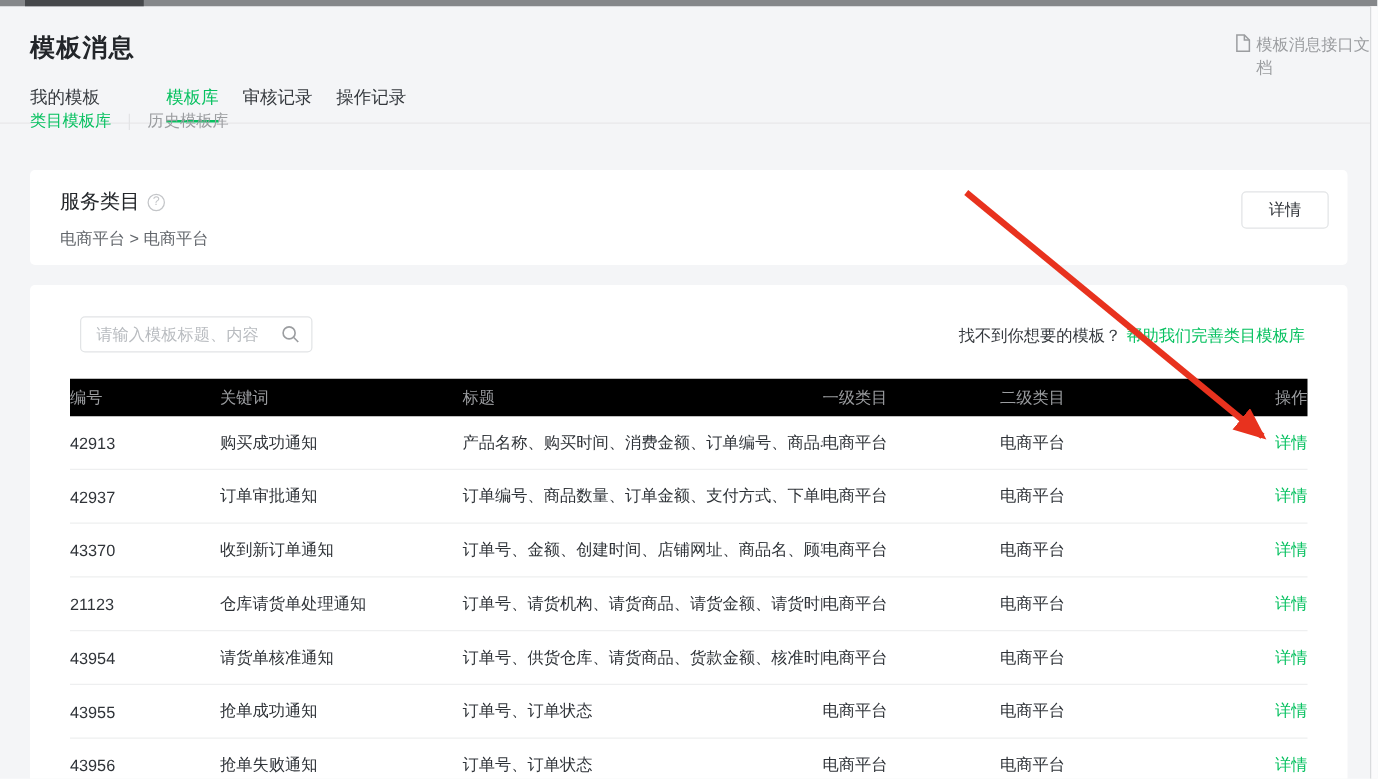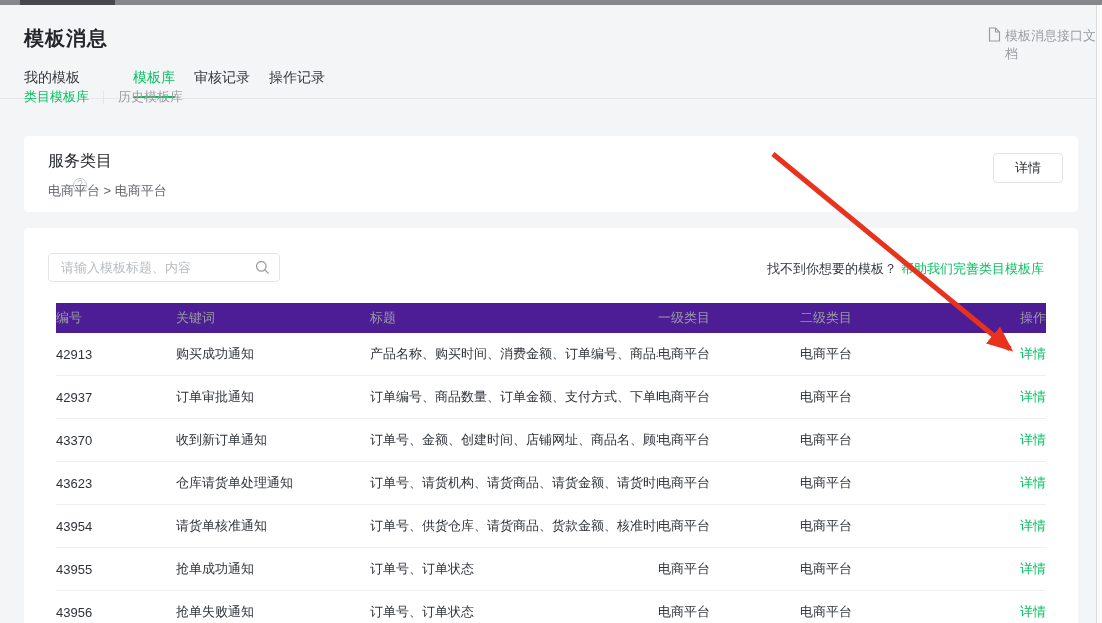--- a/index.html
+++ b/index.html
@@ -27,43 +27,43 @@
   .tab { font-size:14px; color:#35393e; padding-bottom:9px; cursor:pointer; border-bottom:2px solid transparent; }
   .tab.active { color:var(--accent); border-bottom-color:var(--accent);margin-left:34px; }
 
   .subnav { position:absolute; top:88px; left:24px; display:flex; align-items:center; font-size:13px; }
   .subnav-item { cursor:pointer; color:#9b9da0; }
   .subnav-item.active { color:var(--accent); }
   .subnav-divider { width:1px; height:13px; background:#e3e4e6; margin:0 14px; }
 
   .card { position:absolute; left:24px; width:1054px; background:#fff; border-radius:4px; }
   .card-category { top:136px; height:76px; }
-  .sc-title-row { position:absolute; top:15px; left:24px; display:flex; align-items:center; gap:6px;flex-direction:column; }
+  .sc-title-row { position:absolute; top:15px; left:24px; display:flex; align-items:center; gap:6px; }
   .sc-title { font-size:16px; color:#23262a; }
   .help-circle { width:14px; height:14px; border:1px solid #c3c5c8; border-radius:50%;
     color:#c3c5c8; font-size:10px; line-height:12px; text-align:center; display:inline-block; }
   .sc-breadcrumb { position:absolute; top:46px; left:24px; font-size:13px; color:#63676c; }
   .detail-button { position:absolute; top:17px; right:15px; width:70px; height:30px;
     background:#fff; border:1px solid #e2e4e6; border-radius:4px; font-size:13px; color:#2f3338;
     font-family:inherit; cursor:pointer; }
 
   .card-table { top:228px; height:395px; border-radius:4px 4px 0 0; overflow:hidden; }
-  .search-box { position:absolute; top:25px; left:24px; width:232px; height:29px; }
+  .search-box { position:absolute; top:25px; left:40px; width:186px; height:29px; }
   .search-input { width:100%; height:100%; border:1px solid #e2e4e6; border-radius:4px;
     padding:0 32px 0 12px; font-size:13px; color:#2f3338; font-family:inherit; background:#fff; outline:none; }
   .search-input::placeholder { color:#b9bcc0; }
   .search-icon { position:absolute; right:10px; top:7px; cursor:pointer; }
 
   .help-row { position:absolute; top:32px; right:34px; font-size:13px;text-align:center; }
   .help-question { color:#35393e; }
   .help-link { color:var(--accent); cursor:pointer; text-decoration:none; margin-left:4px; }
 
   .table { position:absolute; top:75px; left:32px; width:990px; font-size:13px; }
   .tr { display:grid; grid-template-columns:120px 194px 288px 142px 1fr 60px; align-items:center; }
-  .thead { background:#4c1d95; height:30px; color:#9b9da0; }
+  .thead { background:#000000; height:30px; color:#9b9da0; }
   .row { height:43px; border-bottom:1px solid #eeeff0; color:#2f3338; }
   .td, .th { padding-right:14px; white-space:nowrap; overflow:hidden; }
   .td.op, .th.op { text-align:right; padding-right:0; }
   .row-detail-link { color:var(--accent); cursor:pointer; text-decoration:none; }
 
   .arrow-overlay { position:absolute; top:0; left:0; z-index:10; pointer-events:none; }
   .arrow-overlay line { stroke:var(--arrow_red); }
   .arrow-overlay polygon { fill:var(--arrow_red); }
 </style>
 </head>
@@ -150,21 +150,21 @@
     </div>
     <div class="tr row">
       <div class="td">43370</div>
       <div class="td">收到新订单通知</div>
       <div class="td">订单号、金额、创建时间、店铺网址、商品名、顾客、数量...</div>
       <div class="td">电商平台</div>
       <div class="td">电商平台</div>
       <div class="td op"><a class="row-detail-link">详情</a></div>
     </div>
     <div class="tr row">
-      <div class="td">43623</div>
+      <div class="td">21123</div>
       <div class="td">仓库请货单处理通知</div>
       <div class="td">订单号、请货机构、请货商品、请货金额、请货时间</div>
       <div class="td">电商平台</div>
       <div class="td">电商平台</div>
       <div class="td op"><a class="row-detail-link">详情</a></div>
     </div>
     <div class="tr row">
       <div class="td">43954</div>
       <div class="td">请货单核准通知</div>
       <div class="td">订单号、供货仓库、请货商品、货款金额、核准时间</div>

